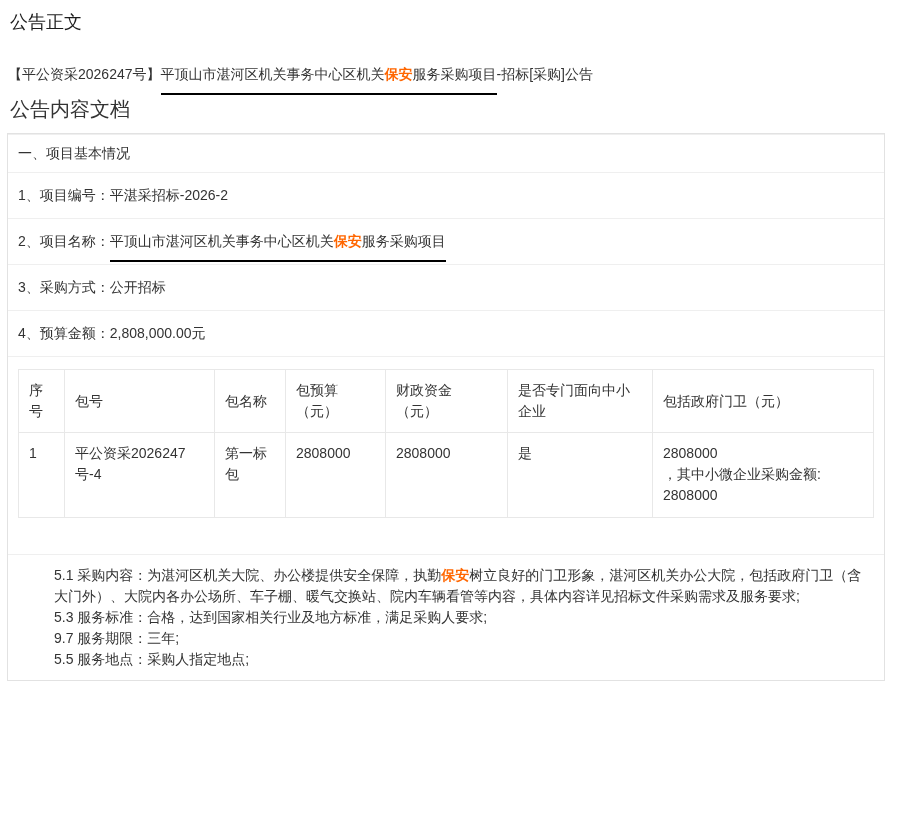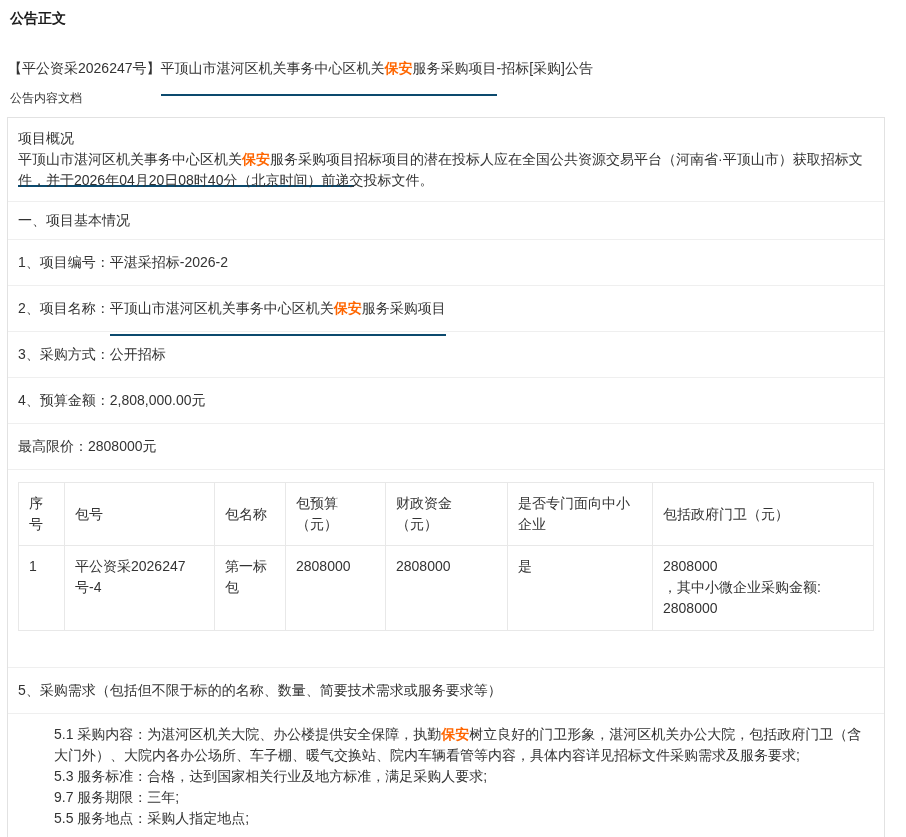--- a/index.html
+++ b/index.html
@@ -1,32 +1,32 @@
 <!DOCTYPE html>
 <html><head>
 <meta charset="utf-8">
 <style>
   html,body{margin:0;padding:0;}
   body{
     width:906px;height:837px;overflow:hidden;background:#ffffff;
     font-family:"Liberation Sans", sans-serif;color:#333;
   }
   .page{padding:8px 21px 0 7px;}
-  .page-title{font-size:14px;font-weight:700;color:#1c1c1c;margin:2px 0 30px 3px;}
+  .page-title{font-size:18px;font-weight:400;color:#1c1c1c;margin:2px 0 30px 3px;}
   .doc-title{font-size:14px;line-height:20px;color:#333;margin-left:1px;}
-  .doc-sub{font-size:12px;color:#333;margin:12px 0 0 3px;}
+  .doc-sub{font-size:20px;color:#333;margin:12px 0 0 3px;}
   .panel{border:1px solid #e2e2e2;margin-top:10px;}
   .row{padding:12px 10px;font-size:14px;line-height:21px;border-top:1px solid #efefef;}
   .row.first{border-top:none;}
   .row.overview{padding:10px;}
   .row.head{padding:8px 10px;}
   .row.table-row{padding:11px 10px 36px 10px;}
   .row.reqs{padding:10px;}
   .reqs .req-line{line-height:21px;margin-left:36px;}
-  .link{border-bottom:2px solid #0c4a6e;padding-bottom:18px;cursor:pointer;}
+  .link{border-bottom:2px solid #000000;padding-bottom:11px;cursor:pointer;}
   .hl{color:#ff6600;font-weight:700;}
   table{border-collapse:collapse;table-layout:fixed;width:100%;margin-top:1px;}
   th,td{
     border:1px solid #e8e8e8;padding:10px;font-size:14px;line-height:21px;
     text-align:left;white-space:pre-line;color:#333;
   }
   th{font-weight:400;vertical-align:middle;height:42px;}
   td{vertical-align:top;}
   td.tall{height:64px;}
 </style>
@@ -38,40 +38,33 @@
   <div class="page-title">公告正文</div>
 
   <div class="doc-title">
     <span>【平公资采2026247号】</span><span class="link"><span>平顶山市湛河区机关事务中心区机关</span><span class="hl">保安</span><span>服务采购项目</span></span><span>-招标[采购]公告</span>
   </div>
 
   <div class="doc-sub">公告内容文档</div>
 
   <div class="panel">
 
-    <div class="row overview first">
-      <div>项目概况</div>
-      <div>
-        <span class="link"><span>平顶山市湛河区机关事务中心区机关</span><span class="hl">保安</span><span>服务采购项目</span></span><span>招标项目的潜在投标人应在全国公共资源交易平台（河南省·平顶山市）获取招标文件，并于2026年04月20日08时40分（北京时间）前递交投标文件。</span>
-      </div>
-    </div>
 
     <div class="row head">一、项目基本情况</div>
 
     <div class="row">1、项目编号：平湛采招标-2026-2</div>
 
     <div class="row">
       <span>2、项目名称：</span><span class="link"><span>平顶山市湛河区机关事务中心区机关</span><span class="hl">保安</span><span>服务采购项目</span></span>
     </div>
 
     <div class="row">3、采购方式：公开招标</div>
 
     <div class="row">4、预算金额：2,808,000.00元</div>
 
-    <div class="row">最高限价：2808000元</div>
 
     <div class="row table-row">
       <table>
         <colgroup>
           <col style="width:46px">
             <col style="width:150px">
             <col style="width:71px">
           <col style="width:100px">
             <col style="width:122px">
             <col style="width:145px">
@@ -103,21 +96,20 @@
             <td class="tall">2808000</td>
             <td class="tall">是</td>
             <td class="tall">2808000
 ，其中小微企业采购金额:
 2808000</td>
           </tr>
         </tbody>
       </table>
     </div>
 
-    <div class="row">5、采购需求（包括但不限于标的的名称、数量、简要技术需求或服务要求等）</div>
 
     <div class="row reqs">
       <div class="req-line">
         <span>5.1 采购内容：为湛河区机关大院、办公楼提供安全保障，执勤</span><span class="hl">保安</span><span>树立良好的门卫形象，湛河区机关办公大院，包括政府门卫（含大门外）、大院内各办公场所、车子棚、暖气交换站、院内车辆看管等内容，具体内容详见招标文件采购需求及服务要求;</span>
       </div>
       <div class="req-line">5.3 服务标准：合格，达到国家相关行业及地方标准，满足采购人要求;</div>
       <div class="req-line">9.7 服务期限：三年;</div>
       <div class="req-line">5.5 服务地点：采购人指定地点;</div>
 
     </div>

